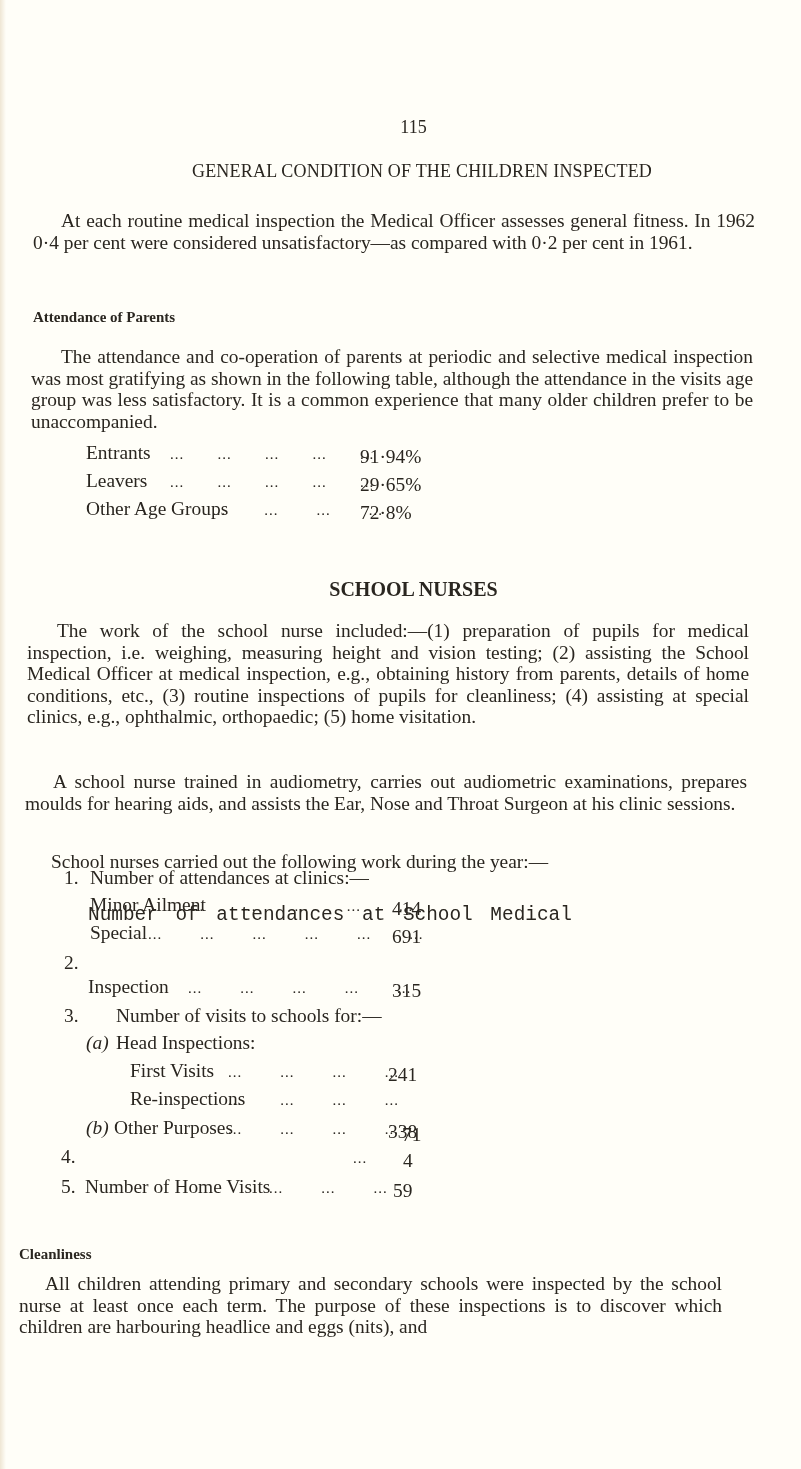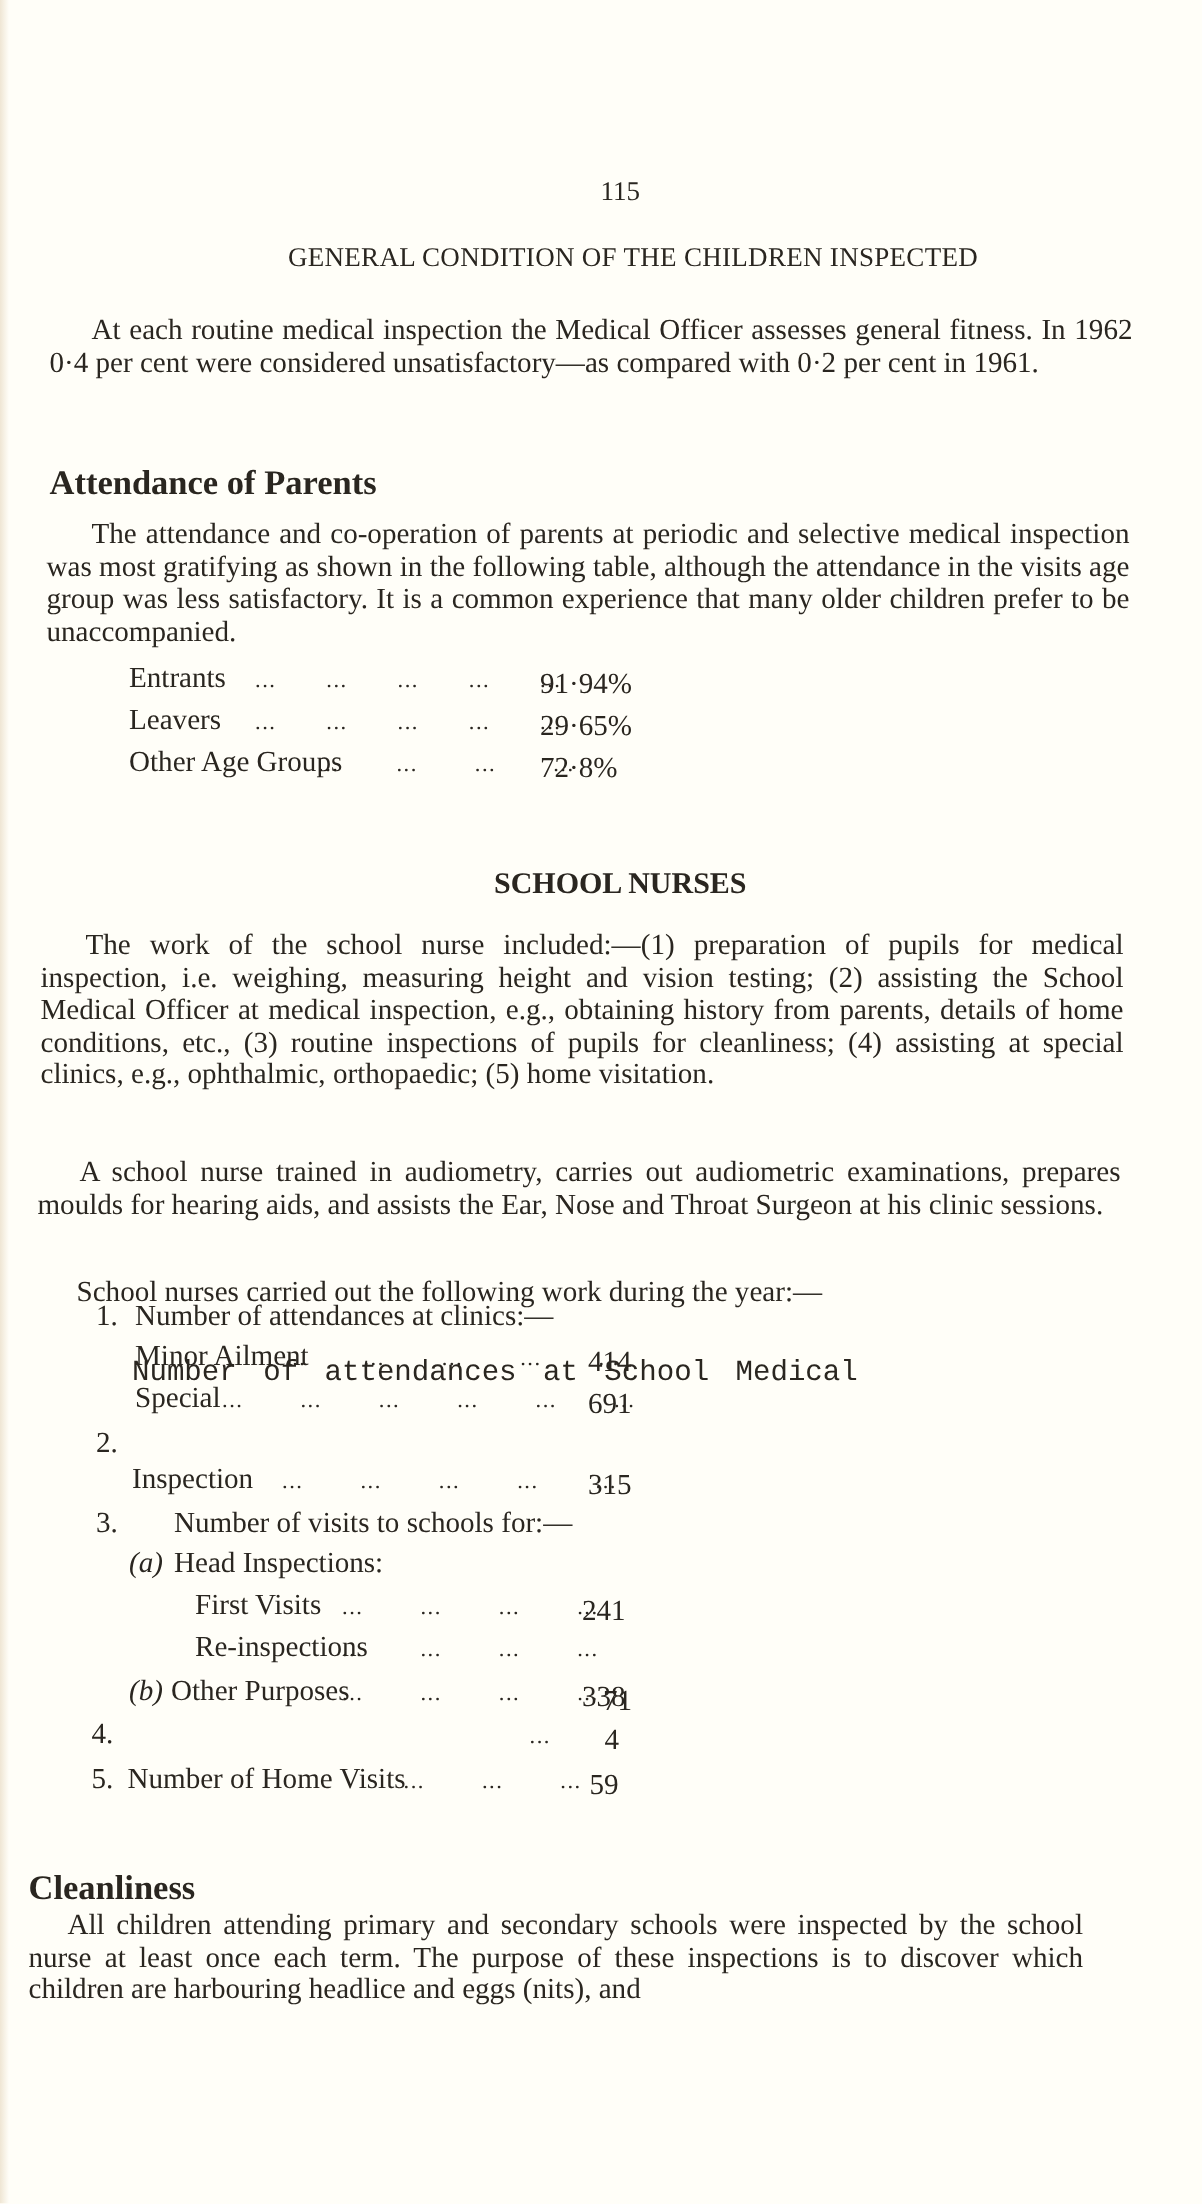--- a/index.html
+++ b/index.html
@@ -11,21 +11,21 @@
     position: relative;
   }
   .left-edge {
     position: absolute; left: 0; top: 0; width: 6px; height: 1469px;
     background: linear-gradient(to right, #efe6d4, #fffef8);
   }
   .abs { position: absolute; margin: 13px; }
   .page-number { top: 104px; left: 0; width: 801px; text-align: center; font-size: 18px; }
   .heading-main { top: 148px; left: 44px; width: 730px; text-align: center; font-weight: normal; font-size: 18px; letter-spacing: 0.2px; }
   .para { font-size: 19.4px; line-height: 21.5px; text-align: justify; text-align-last: left; }
-  .subhead { font-weight: bold; font-size: 23px; font-family: Liberation Serif, serif; }
+  .subhead { font-weight: bold; font-size: 15px; font-family: Liberation Serif, serif; }
   .center-head { left: 0; width: 801px; text-align: center; font-weight: bold; font-size: 20px; }
   .row { position: absolute; font-size: 19.4px; height: 24px; }
   .row .label { position: absolute; left: 0; top: 0; white-space: nowrap; }
   .row .value { position: absolute; top: 4px; white-space: nowrap; text-align: right; }
   .dots { position: absolute; top: 4px; font-size: 15px; letter-spacing: 1px; white-space: nowrap; }
   .num { position: absolute; font-size: 19.4px; white-space: nowrap; }
 </style>
 </head>
 <body>
 

